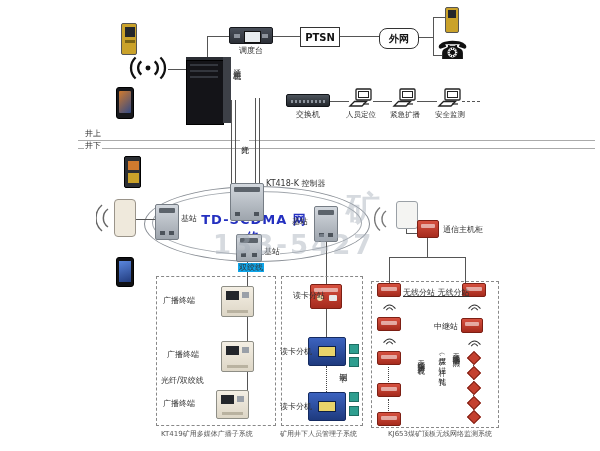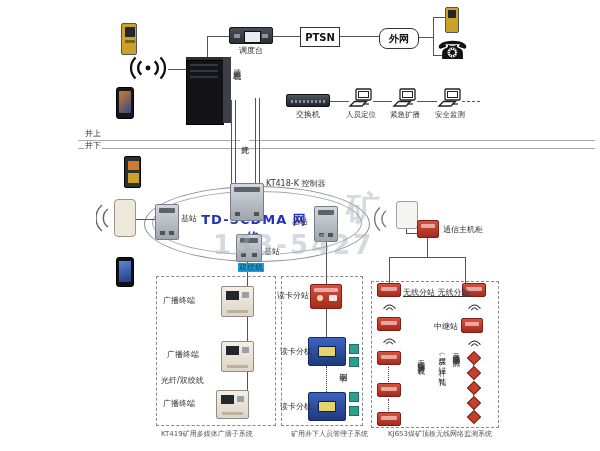--- a/index.html
+++ b/index.html
@@ -240,37 +240,37 @@
       <s></s>
     </div>
   <div class="lbl" style="left:163px;top:399px;">广播终端</div>
   <div class="cap" style="left:161px;top:429px;">KT419矿用多媒体广播子系统</div>
 
   <div class="dev dev-red" style="left:310px;top:284px;width:32px;height:25px;">
     <i></i>
       <i style="top:10px;left:6px;width:6px;height:6px;border-radius:50%;background:#f0e0b0;"></i>
     <i style="top:10px;left:18px;right:4px;height:6px;background:#e8e8e8;"></i>
   </div>
-  <div class="lbl" style="left:277px;top:291px;">读卡分站</div>
+  <div class="lbl" style="left:293px;top:291px;">读卡分站</div>
   <div class="vl" style="left:326px;top:309px;height:29px;"></div>
   <div class="dev dev-blue" style="left:308px;top:337px;width:38px;height:29px;">
       <i></i>
     </div>
   <div class="lbl" style="left:280px;top:347px;">读卡分机</div>
   <div class="vl dotted" style="left:326px;top:366px;height:26px;"></div>
   <div class="dev dev-blue" style="left:308px;top:392px;width:38px;height:29px;">
       <i></i>
     </div>
   <div class="lbl" style="left:280px;top:402px;">读卡分机</div>
   <div class="sq-green" style="left:349px;top:344px;"></div>
   <div class="sq-green" style="left:349px;top:357px;"></div>
   <div class="lbl vtext" style="left:338px;top:366px;">识别卡</div>
   <div class="sq-green" style="left:349px;top:392px;"></div>
   <div class="sq-green" style="left:349px;top:406px;"></div>
-  <div class="cap" style="left:291px;top:429px;">矿用井下人员管理子系统</div>
+  <div class="cap" style="left:280px;top:429px;">矿用井下人员管理子系统</div>
 
   <div class="dev dev-red" style="left:377px;top:283px;width:24px;height:14px;">
       <i></i>
     </div>
   <div class="dev dev-red" style="left:462px;top:283px;width:24px;height:14px;">
       <i></i>
     </div>
   <div class="lbl" style="left:403px;top:288px;text-decoration:underline;">无线分站 无线分站</div>
 
   <div class="sig abs" style="left:382px;top:300px;">

